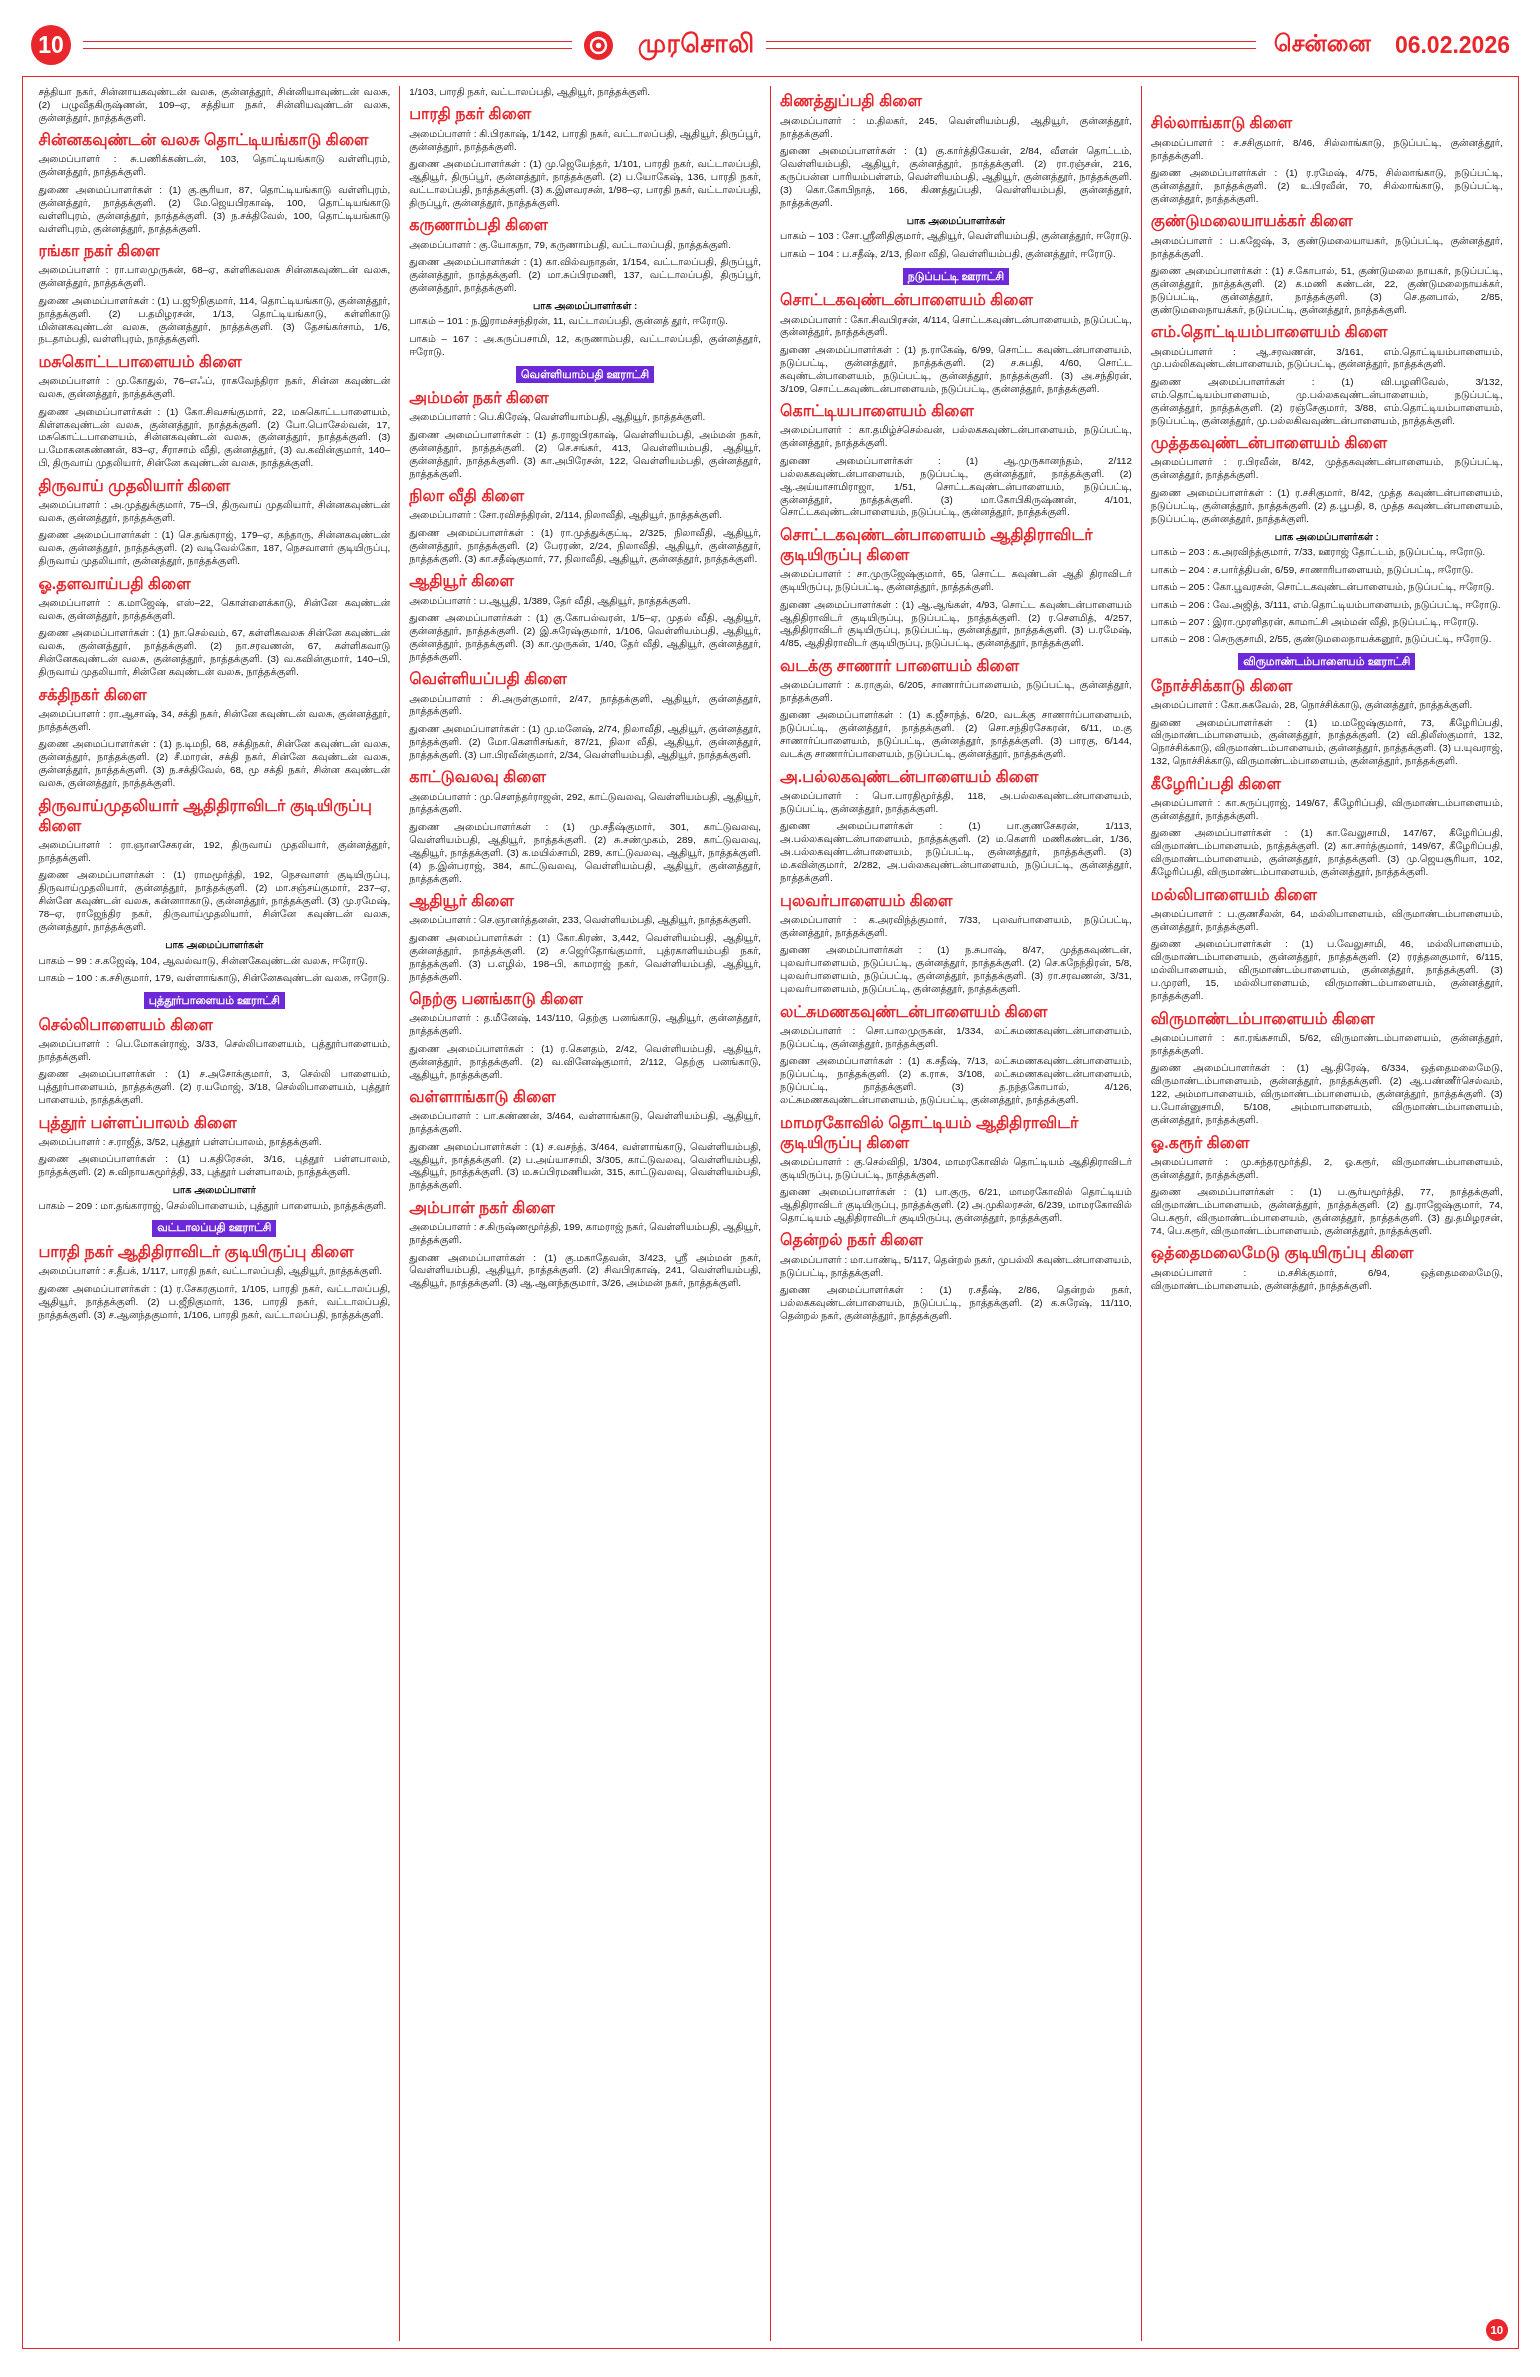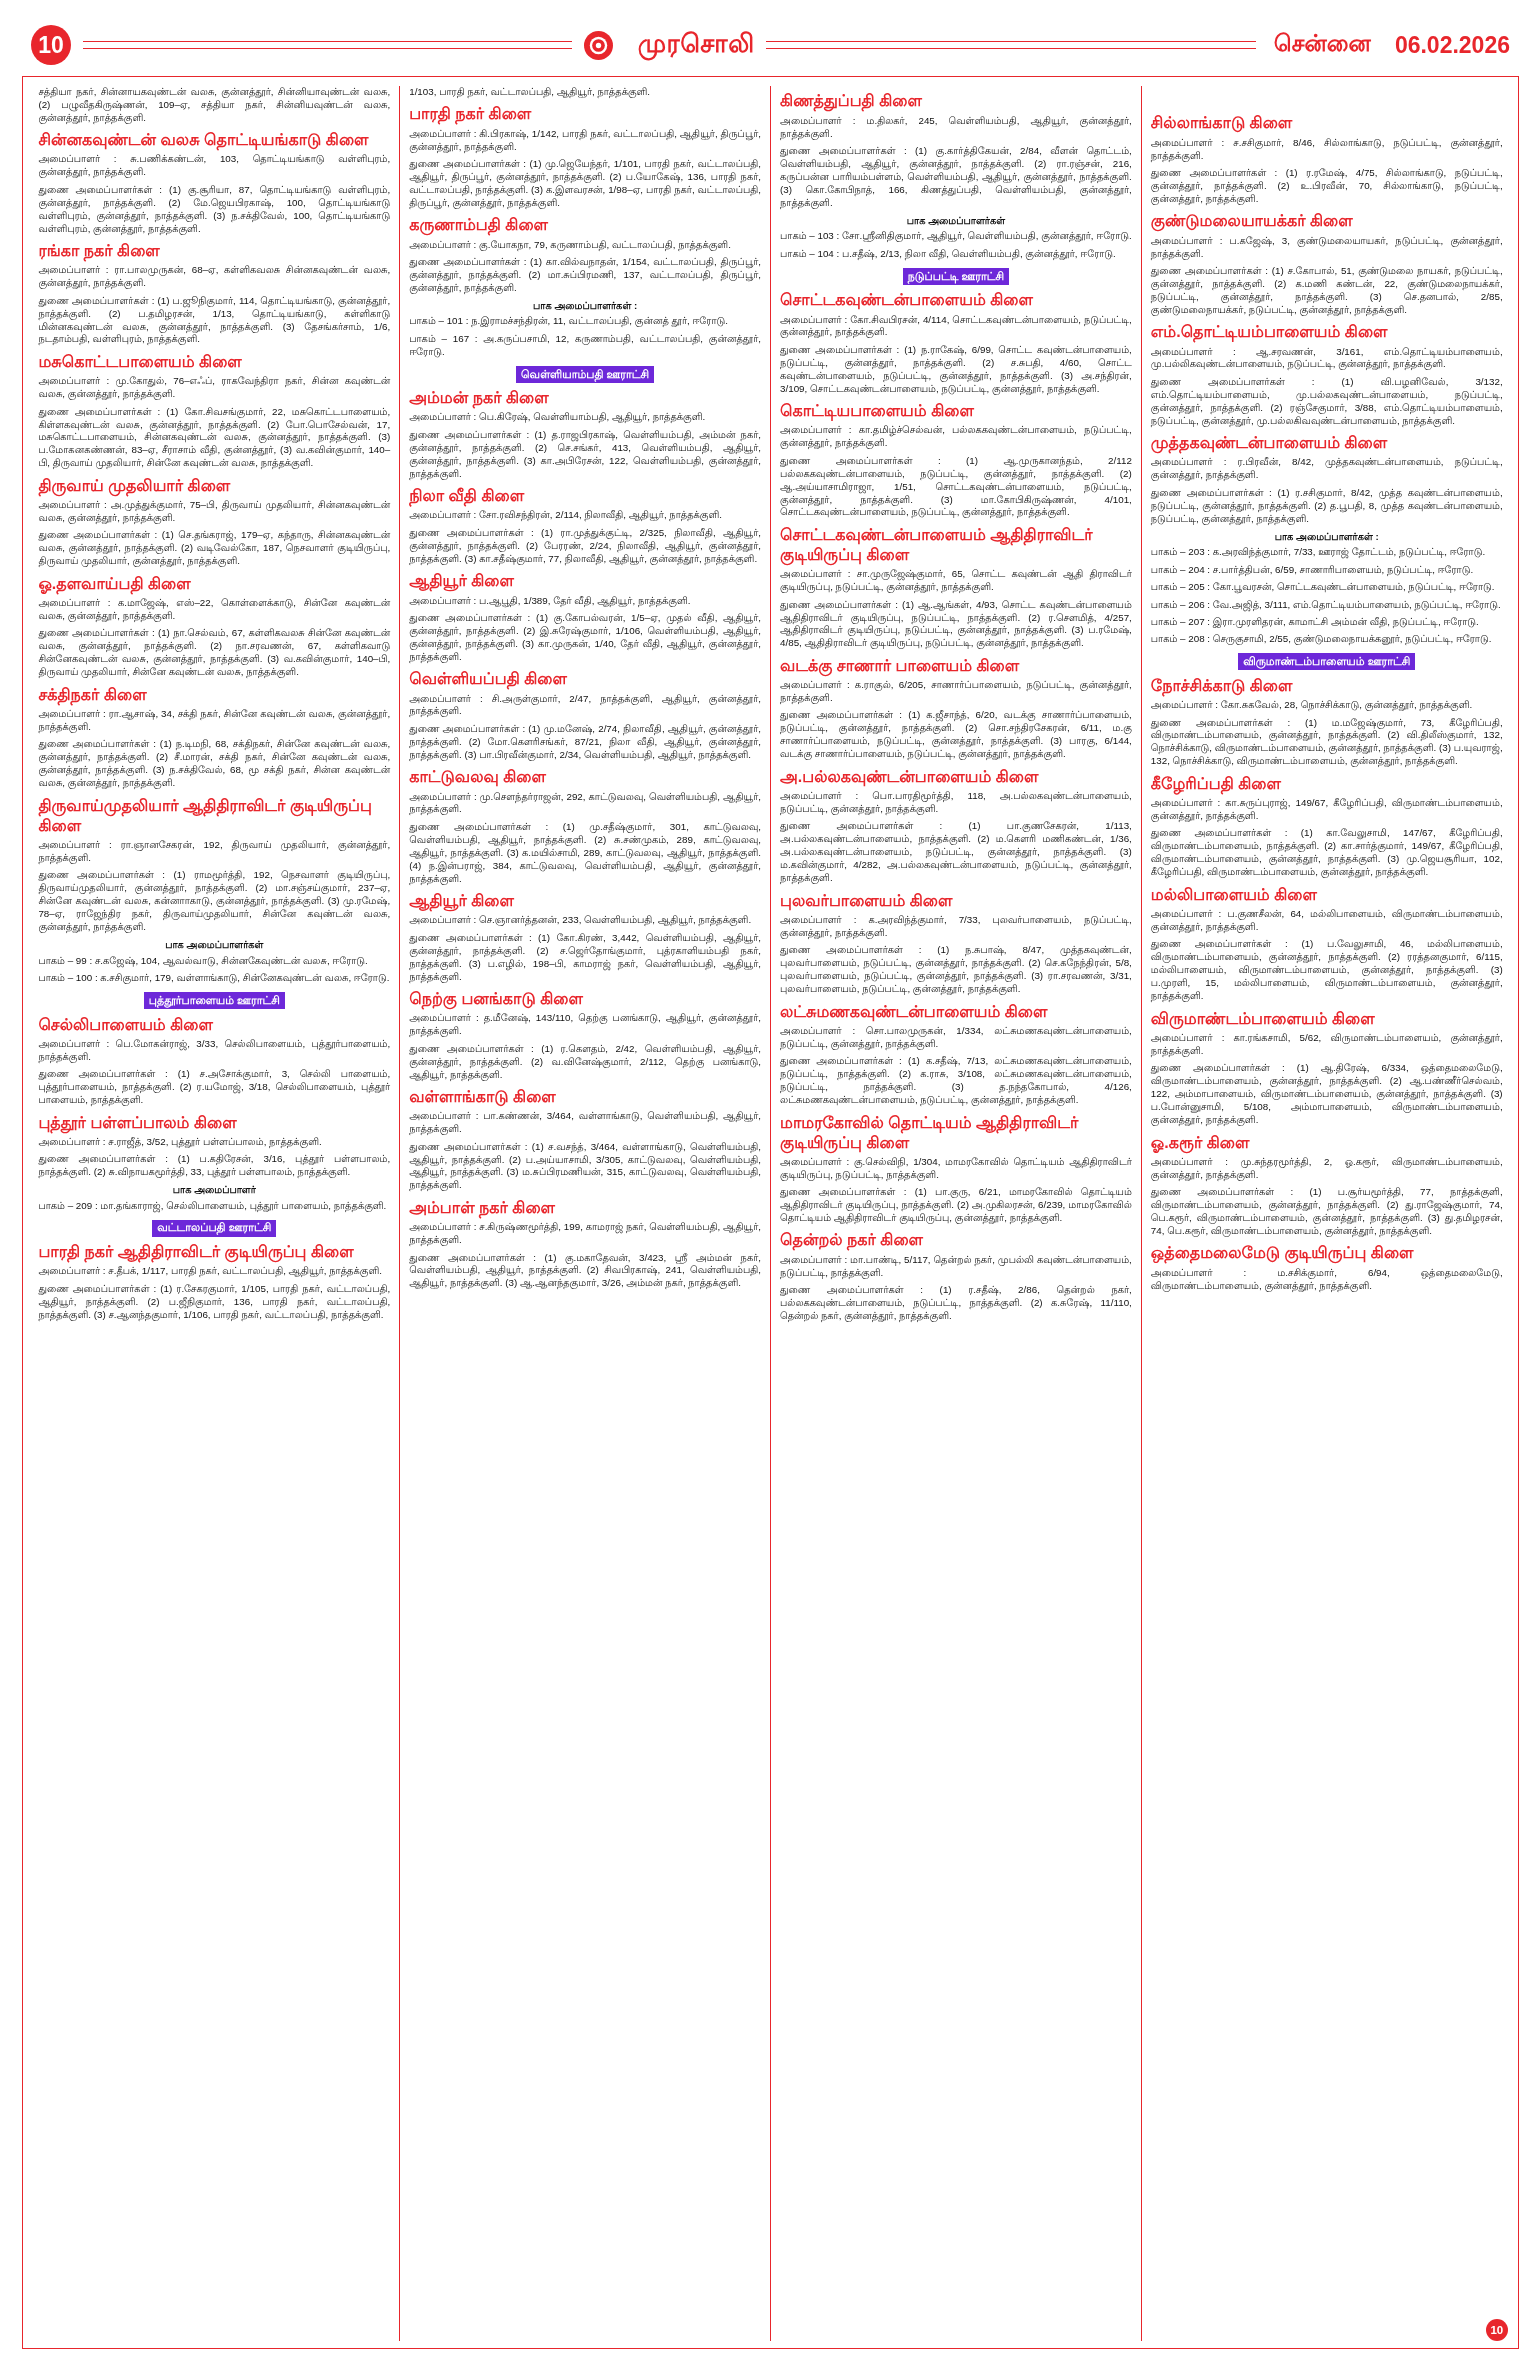--- a/index.html
+++ b/index.html
@@ -268,21 +268,21 @@
           <div class="para">அமைப்பாளர் : கா.தமிழ்ச்செல்வன், பல்லககவுண்டன்பாளையம், நடுப்பட்டி, குன்னத்தூர், நாத்தக்குளி.</div>
           <div class="para">துணை அமைப்பாளர்கள் : (1) ஆ.முருகானந்தம், 2/112 பல்லககவுண்டன்பாளையம், நடுப்பட்டி, குன்னத்தூர், நாத்தக்குளி. (2) ஆ.அய்யாசாமிராஜா, 1/51, சொட்டகவுண்டன்பாளையம், நடுப்பட்டி, குன்னத்தூர், நாத்தக்குளி. (3) மா.கோபிகிருஷ்ணன், 4/101, சொட்டகவுண்டன்பாளையம், நடுப்பட்டி, குன்னத்தூர், நாத்தக்குளி.</div>
           <div class="branch-head">சொட்டகவுண்டன்பாளையம் ஆதிதிராவிடர் குடியிருப்பு கிளை</div>
           <div class="para">அமைப்பாளர் : சா.முருஜேஷ்குமார், 65, சொட்ட கவுண்டன் ஆதி திராவிடர் குடியிருப்பு, நடுப்பட்டி, குன்னத்தூர், நாத்தக்குளி.</div>
           <div class="para">துணை அமைப்பாளர்கள் : (1) ஆ.ஆங்கள், 4/93, சொட்ட கவுண்டன்பாளையம் ஆதிதிராவிடர் குடியிருப்பு, நடுப்பட்டி, நாத்தக்குளி. (2) ர.சௌமித், 4/257, ஆதிதிராவிடர் குடியிருப்பு, நடுப்பட்டி, குன்னத்தூர், நாத்தக்குளி. (3) ப.ரமேஷ், 4/85, ஆதிதிராவிடர் குடியிருப்பு, நடுப்பட்டி, குன்னத்தூர், நாத்தக்குளி.</div>
           <div class="branch-head">வடக்கு சாணார் பாளையம் கிளை</div>
           <div class="para">அமைப்பாளர் : க.ராகுல், 6/205, சாணார்ப்பாளையம், நடுப்பட்டி, குன்னத்தூர், நாத்தக்குளி.</div>
           <div class="para">துணை அமைப்பாளர்கள் : (1) க.ஜீசாந்த், 6/20, வடக்கு சாணார்ப்பாளையம், நடுப்பட்டி, குன்னத்தூர், நாத்தக்குளி. (2) சொ.சந்திரசேகரன், 6/11, ம.கு சாணார்ப்பாளையம், நடுப்பட்டி, குன்னத்தூர், நாத்தக்குளி. (3) பாரகு, 6/144, வடக்கு சாணார்ப்பாளையம், நடுப்பட்டி, குன்னத்தூர், நாத்தக்குளி.</div>
           <div class="branch-head">அ.பல்லகவுண்டன்பாளையம் கிளை</div>
           <div class="para">அமைப்பாளர் : பொ.பாரதிமூர்த்தி, 118, அ.பல்லகவுண்டன்பாளையம், நடுப்பட்டி, குன்னத்தூர், நாத்தக்குளி.</div>
-          <div class="para">துணை அமைப்பாளர்கள் : (1) பா.குணசேகரன், 1/113, அ.பல்லகவுண்டன்பாளையம், நாத்தக்குளி. (2) ம.கௌரி மணிகண்டன், 1/36, அ.பல்லகவுண்டன்பாளையம், நடுப்பட்டி, குன்னத்தூர், நாத்தக்குளி. (3) ம.கவின்குமார், 4/282, அ.பல்லகவுண்டன்பாளையம், நடுப்பட்டி, குன்னத்தூர், நாத்தக்குளி.</div>
+          <div class="para">துணை அமைப்பாளர்கள் : (1) பா.குணசேகரன், 1/113, அ.பல்லகவுண்டன்பாளையம், நாத்தக்குளி. (2) ம.கௌரி மணிகண்டன், 1/36, அ.பல்லகவுண்டன்பாளையம், நடுப்பட்டி, குன்னத்தூர், நாத்தக்குளி. (3) ம.கவின்குமார், 2/282, அ.பல்லகவுண்டன்பாளையம், நடுப்பட்டி, குன்னத்தூர், நாத்தக்குளி.</div>
           <div class="branch-head">புலவர்பாளையம் கிளை</div>
           <div class="para">அமைப்பாளர் : க.அரவிந்த்குமார், 7/33, புலவர்பாளையம், நடுப்பட்டி, குன்னத்தூர், நாத்தக்குளி.</div>
           <div class="para">துணை அமைப்பாளர்கள் : (1) ந.சுபாஷ், 8/47, முத்தகவுண்டன், புலவர்பாளையம், நடுப்பட்டி, குன்னத்தூர், நாத்தக்குளி. (2) செ.கநேந்திரன், 5/8, புலவர்பாளையம், நடுப்பட்டி, குன்னத்தூர், நாத்தக்குளி. (3) ரா.சரவணன், 3/31, புலவர்பாளையம், நடுப்பட்டி, குன்னத்தூர், நாத்தக்குளி.</div>
           <div class="branch-head">லட்சுமணகவுண்டன்பாளையம் கிளை</div>
           <div class="para">அமைப்பாளர் : சொ.பாலமுருகன், 1/334, லட்சுமணகவுண்டன்பாளையம், நடுப்பட்டி, குன்னத்தூர், நாத்தக்குளி.</div>
           <div class="para">துணை அமைப்பாளர்கள் : (1) க.சதீஷ், 7/13, லட்சுமணகவுண்டன்பாளையம், நடுப்பட்டி, நாத்தக்குளி. (2) க.ராசு, 3/108, லட்சுமணகவுண்டன்பாளையம், நடுப்பட்டி, நாத்தக்குளி. (3) த.நந்தகோபால், 4/126, லட்சுமணகவுண்டன்பாளையம், நடுப்பட்டி, குன்னத்தூர், நாத்தக்குளி.</div>
           <div class="branch-head">மாமரகோவில் தொட்டியம் ஆதிதிராவிடர் குடியிருப்பு கிளை</div>
           <div class="para">அமைப்பாளர் : கு.செல்விநி, 1/304, மாமரகோவில் தொட்டியம் ஆதிதிராவிடர் குடியிருப்பு, நடுப்பட்டி, நாத்தக்குளி.</div>
           <div class="para">துணை அமைப்பாளர்கள் : (1) பா.குரு, 6/21, மாமரகோவில் தொட்டியம் ஆதிதிராவிடர் குடியிருப்பு, நாத்தக்குளி. (2) அ.முகிலரசன், 6/239, மாமரகோவில் தொட்டியம் ஆதிதிராவிடர் குடியிருப்பு, குன்னத்தூர், நாத்தக்குளி.</div>
           <div class="branch-head">தென்றல் நகர் கிளை</div>

